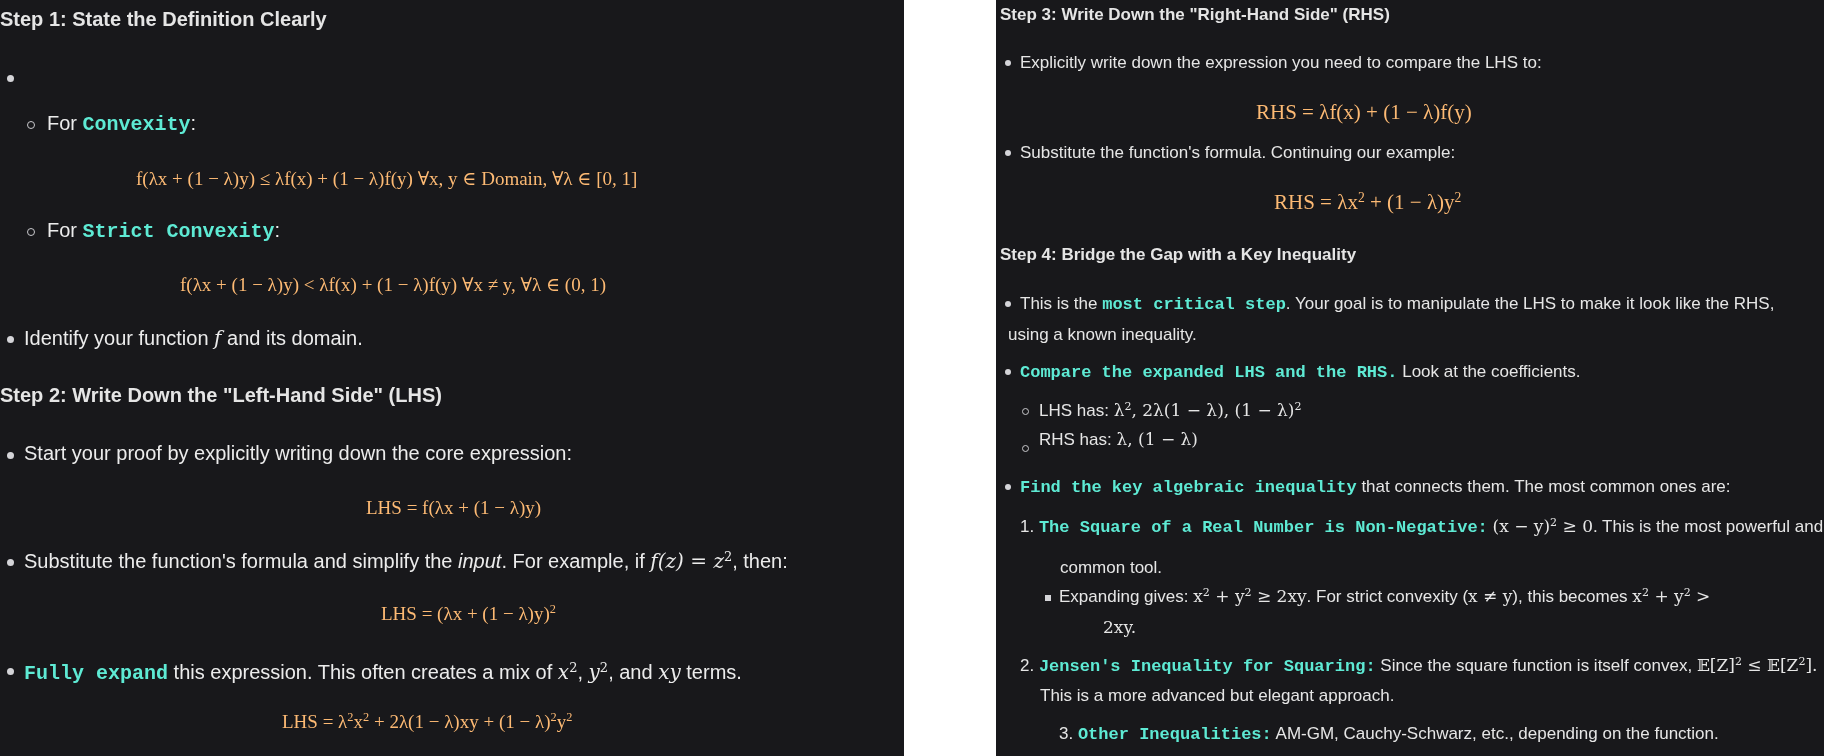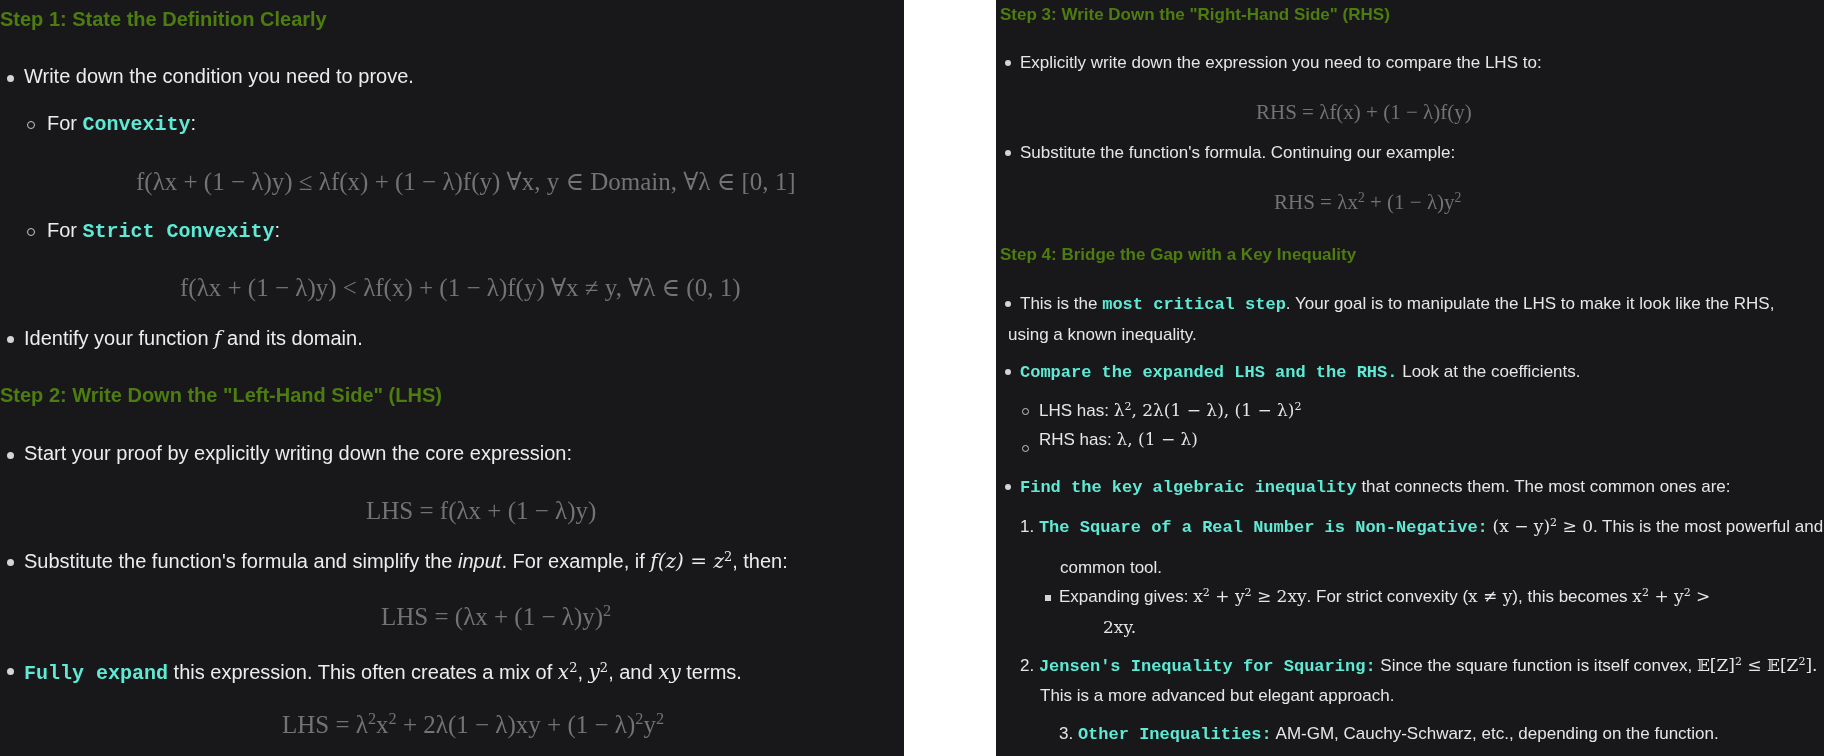--- a/index.html
+++ b/index.html
@@ -1,47 +1,46 @@
 <!DOCTYPE html>
 <html><head>
 <meta charset="utf-8">
 <style>
   html, body { margin:0; padding:0; }
   body { width:1824px; height:756px; background:#ffffff; position:relative; overflow:hidden;
          font-family:"Liberation Sans", "DejaVu Sans", sans-serif; color:#ececec; }
   .panel { position:absolute; top:0; height:756px; background:#18181b; overflow:hidden; }
   #left { left:0; width:904px; }
   #right { left:996px; width:1000px; }
-  .h { font-weight:bold; color:#4d7c0f; position:absolute; white-space:nowrap; }
+  .h { font-weight:bold; color:#e5e5e5; position:absolute; white-space:nowrap; }
   .line { position:absolute; white-space:nowrap; }
   .math { font-family:"DejaVu Serif", "Liberation Serif", serif; }
   .mi { font-family:"DejaVu Serif", "Liberation Serif", serif; font-style:italic; }
-  .disp { position:absolute; white-space:nowrap; font-family:"Liberation Serif", "DejaVu Serif", serif; color:#737373; }
+  .disp { position:absolute; white-space:nowrap; font-family:"Liberation Serif", "DejaVu Serif", serif; color:#fdba74; }
   b { color:#5eead4;font-family:Liberation Mono, monospace; }
   .bul { position:absolute; width:7px; height:7px; border-radius:50%; background:#d4d4d8; }
   .circ { position:absolute; width:6px; height:6px; border-radius:50%; border:1.3px solid #c8c8cc; }
   .sq { position:absolute; width:6px; height:6px; background:#d4d4d8; }
   sup { font-size:0.65em; vertical-align:0.55em; line-height:0; }
   
   #left .h { font-size:20px; }
   #left .line { font-size:20px; color:#ececec; }
-  #left .disp { font-size:25px; }
+  #left .disp { font-size:19px; }
   
   #right .h { font-size:17px; }
   #right .line { font-size:17px; color:#e6e6e6; }
   #right .disp { font-size:21px; }
 </style>
 </head>
 <body>
 
 <div id="left" class="panel">
   <div class="h" style="left:0;top:8px;">Step 1: State the Definition Clearly</div>
 
   <div class="bul" style="left:7px;top:75px;"></div>
-  <div class="line" style="left:24px;top:65px;">Write down the condition you need to prove.</div>
 
   <div class="circ" style="left:27px;top:121px;"></div>
   <div class="line" style="left:47px;top:112px;"><span>For </span><b>Convexity</b><span>:</span></div>
 
   <div class="disp" style="left:136px;top:167px;">f(λx + (1 − λ)y) ≤ λf(x) + (1 − λ)f(y)    ∀x, y ∈ Domain, ∀λ ∈ [0, 1]</div>
 
   <div class="circ" style="left:27px;top:228px;"></div>
   <div class="line" style="left:47px;top:219px;"><span>For </span><b>Strict Convexity</b><span>:</span></div>
 
   <div class="disp" style="left:180px;top:273px;">f(λx + (1 − λ)y) &lt; λf(x) + (1 − λ)f(y)    ∀x ≠ y, ∀λ ∈ (0, 1)</div>

